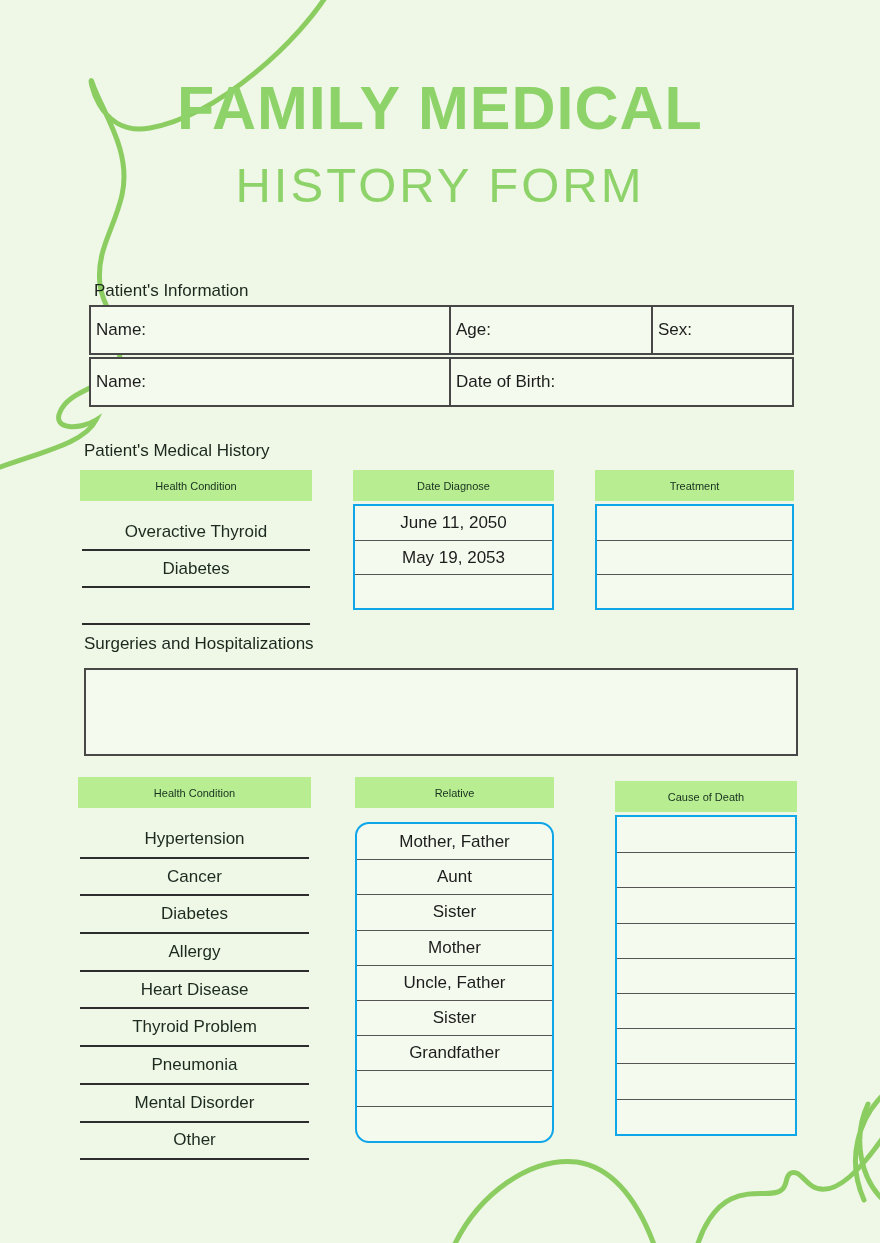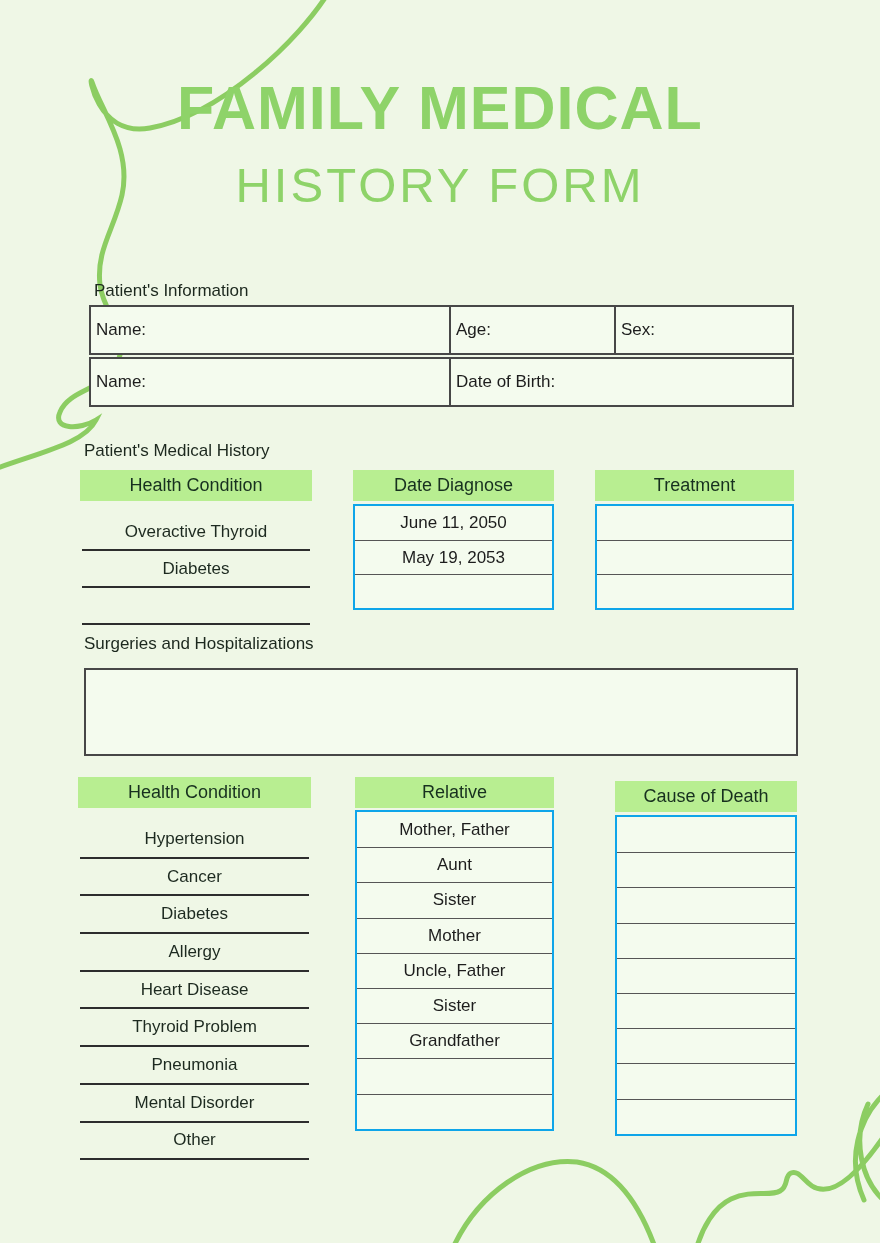--- a/index.html
+++ b/index.html
@@ -23,21 +23,21 @@
 
   
   .info-row{position:absolute;left:89px;width:705px;display:flex;box-sizing:border-box;
             border:2px solid #474747;background:#f4fbee;}
   .info-cell{box-sizing:border-box;display:flex;align-items:center;padding-left:5px;
              font-size:17px;color:#1d1d1d;}
   .info-cell + .info-cell{border-left:2px solid #474747;}
 
   
   .ghead{height:31px;background:#b8ee91;display:flex;align-items:center;justify-content:center;
-         font-size:18px;color:#17301f;}
+         font-size:11px;color:#17301f;}
 
   .col{position:absolute;box-sizing:border-box;}
 
   
   .line-rows{margin-top:1px;padding:12px 2px;}
   .line-row{display:flex;align-items:center;justify-content:center;
             border-bottom:2px solid #2d2d2d;font-size:17px;color:#1d2a20;}
   .mid .line-row{height:35px;}
   .bot .line-row{height:35.7px;}
 
@@ -72,21 +72,21 @@
     <div class="title-1">FAMILY MEDICAL</div>
     <div class="title-2">HISTORY FORM</div>
   </header>
 
   <div class="sec-heading" style="left:94px;top:281px;">Patient's Information</div>
 
   <div class="info-row" style="top:305px;height:50px;">
     <div class="info-cell" style="width:358px;">
       <span>Name:</span>
     </div>
-    <div class="info-cell" style="width:165px;">
+    <div class="info-cell" style="width:202px;">
       <span>Age:</span>
     </div>
     <div class="info-cell" style="flex:1;">
       <span>Sex:</span>
     </div>
   </div>
 
   <div class="info-row" style="top:357px;height:50px;">
     <div class="info-cell" style="width:358px;">
       <span>Name:</span>
@@ -180,21 +180,21 @@
         <span>Mental Disorder</span>
       </div>
         <div class="line-row">
         <span>Other</span>
       </div>
       </div>
   </div>
 
   <div class="col" style="left:355px;top:777px;width:199px;">
     <div class="ghead">Relative</div>
-    <div class="boxed bot-box" style="margin-top:2px;">
+    <div class="boxed bot-box" style="margin-top:14px;border-radius:14px;">
 
     <div class="box-row">
         <span>Mother, Father</span>
       </div>
         <div class="box-row">
         <span>Aunt</span>
       </div>
         <div class="box-row">
         <span>Sister</span>
       </div>

